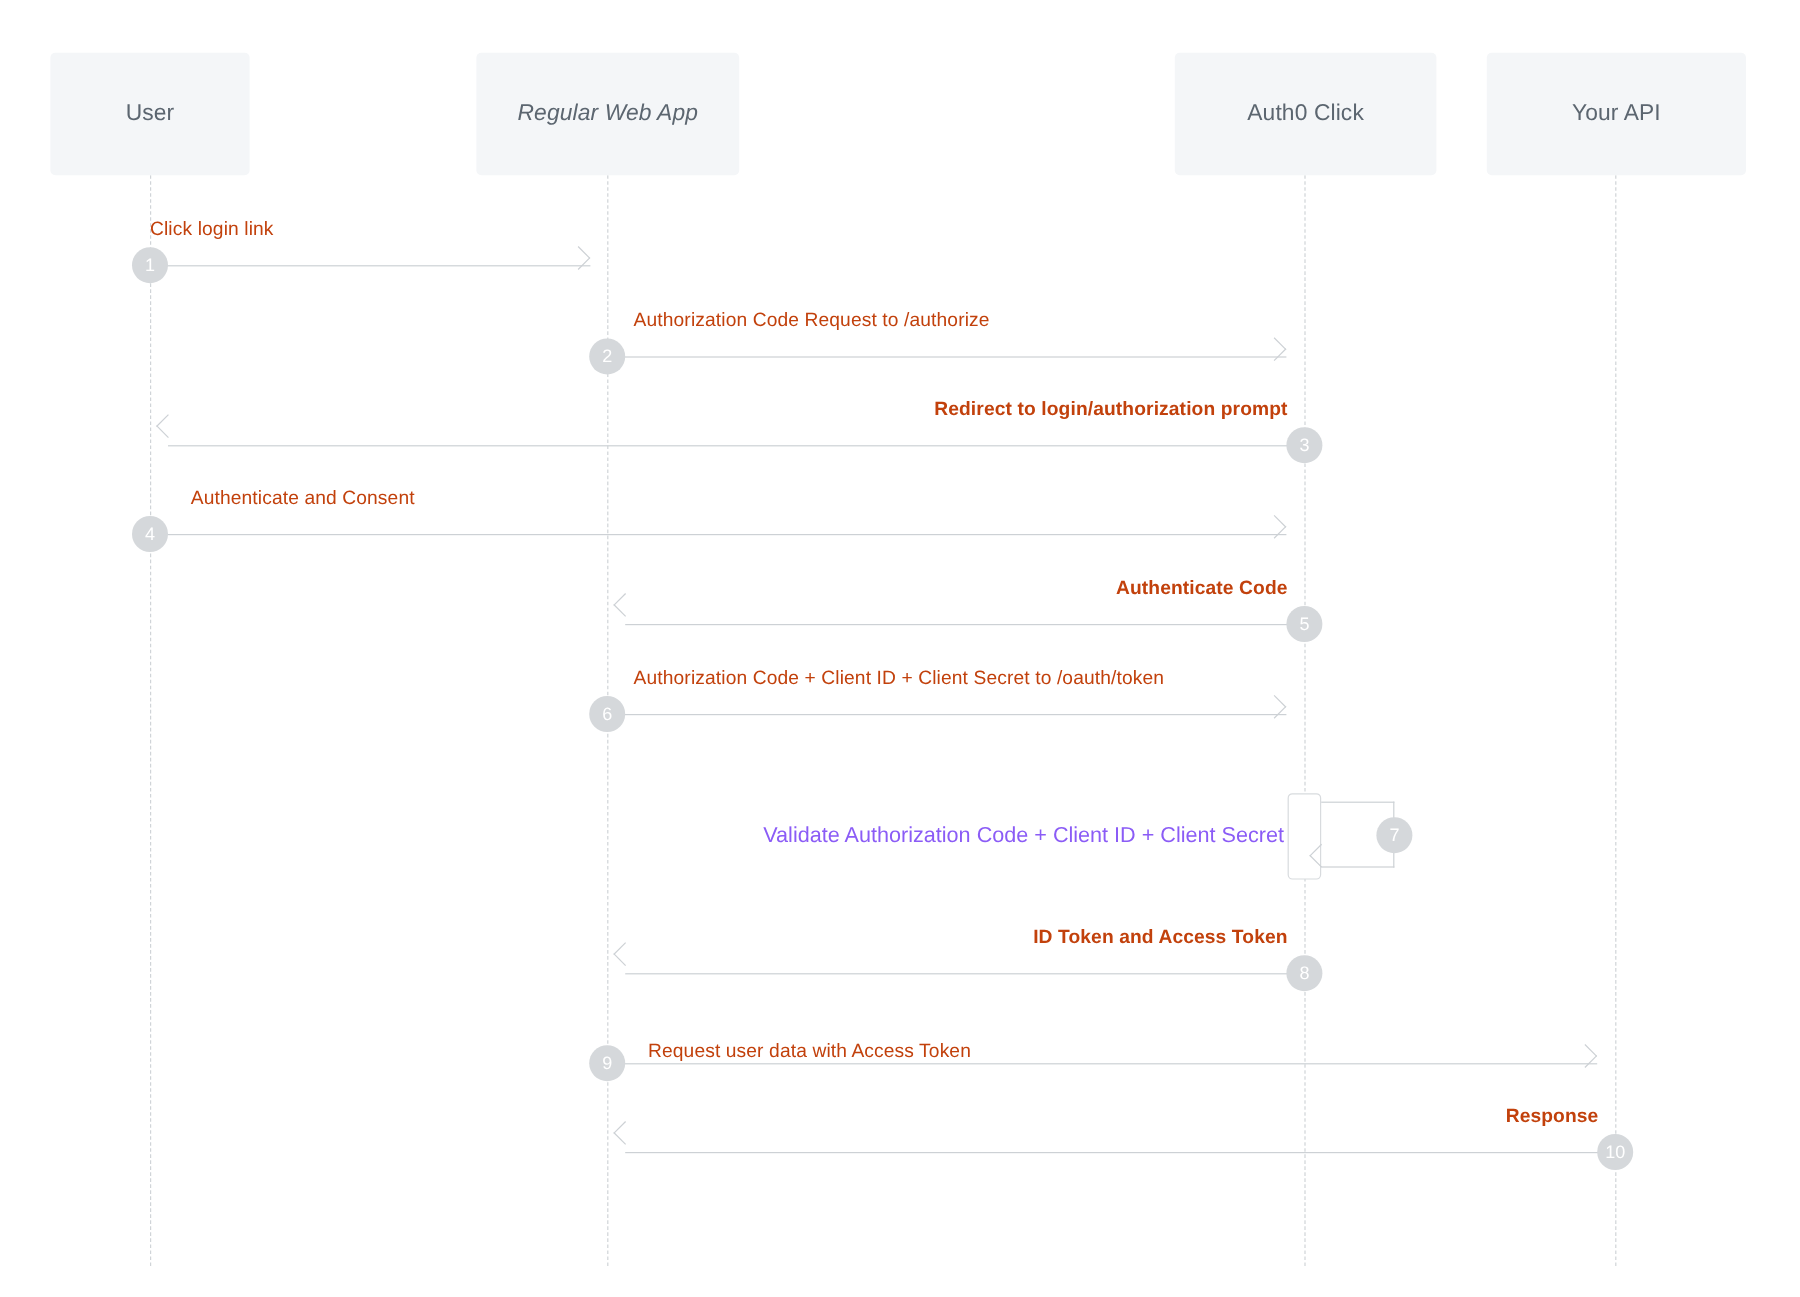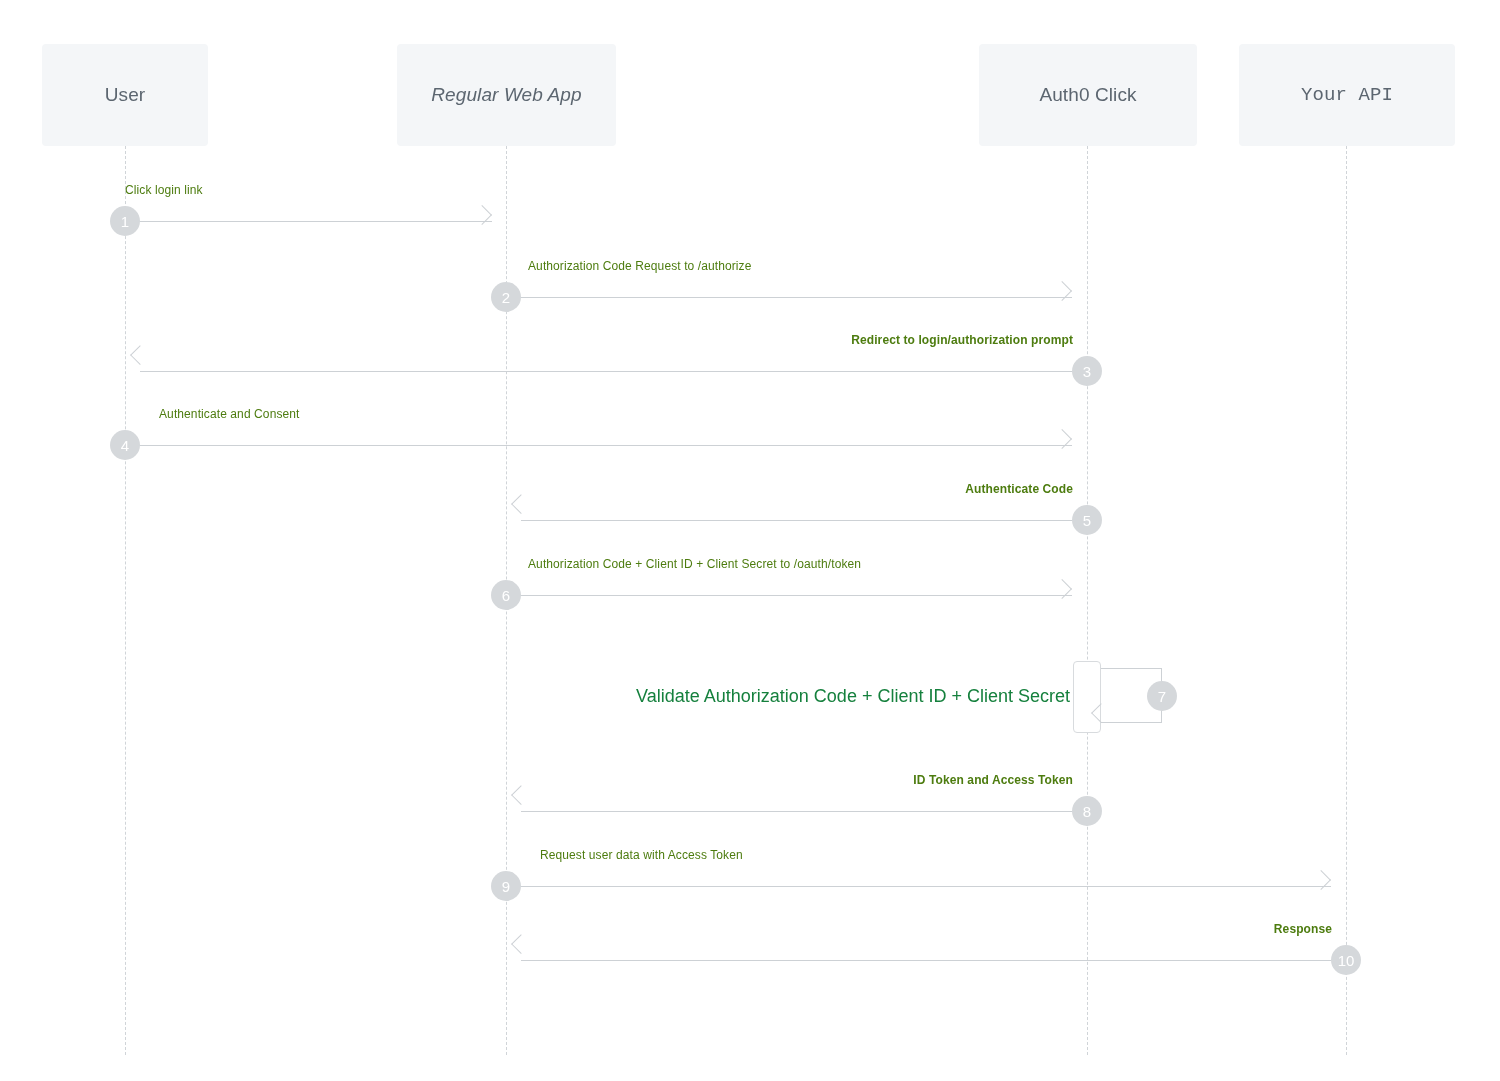--- a/index.html
+++ b/index.html
@@ -73,22 +73,22 @@
     transform-origin: 100% 0%;
   }
   .arrowhead.left {
     left: 0;
     transform: rotate(-135deg);
     transform-origin: 0% 0%;
   }
 
   .msg-label {
     position: absolute;
-    font-size: 12px;
-    color: #4d7c0f;
+    font-size: 16px;
+    color: #c2410c;
     white-space: nowrap;
     top: -38px;
     letter-spacing: 0.1px;
   }
   .msg-label.align-left  { left: 0; }
   .msg-label.align-right { right: 0; font-weight: bold; }
 
   
   .step-badge {
     position: absolute;
@@ -126,21 +126,21 @@
     width: 13px;
     height: 13px;
     border-top: 1.5px solid #cdd1d5;
     border-right: 1.5px solid #cdd1d5;
     transform: rotate(-135deg);
     transform-origin: 0% 0%;
   }
   .self-label {
     position: absolute;
     font-size: 18px;
-    color: #15803d;
+    color: #8b5cf6;
     white-space: nowrap;
     text-align: right;
   }
 </style>
 </head>
 <body>
 
 <div id="diagram-root">
 
   <div class="lifeline" style="left:125px; top:146px; height:909px;"></div>
@@ -150,21 +150,21 @@
 
   <div class="participant-box" style="left:42px; top:44px; width:166px; height:102px;">
     <span class="participant-label">User</span>
   </div>
   <div class="participant-box" style="left:397px; top:44px; width:219px; height:102px;font-style:italic;">
     <span class="participant-label">Regular Web App</span>
   </div>
   <div class="participant-box" style="left:979px; top:44px; width:218px; height:102px;">
     <span class="participant-label">Auth0 Click</span>
   </div>
-  <div class="participant-box" style="left:1239px; top:44px; width:216px; height:102px;font-family:Liberation Mono, monospace;">
+  <div class="participant-box" style="left:1239px; top:44px; width:216px; height:102px;">
     <span class="participant-label">Your API</span>
   </div>
 
   <div class="message" style="left:125px; top:221px; width:367px;">
     <div class="msg-line" style="width:367px;"></div>
     <div class="arrowhead right"></div>
     <div class="msg-label align-left">Click login link</div>
   </div>
   <div class="step-badge" style="left:110px; top:206px;">1</div>
 
@@ -212,21 +212,21 @@
   <div class="message" style="left:521px; top:811px; width:566px;">
     <div class="msg-line" style="width:566px;"></div>
     <div class="arrowhead left"></div>
     <div class="msg-label align-right" style="right:14px;">ID Token and Access Token</div>
   </div>
   <div class="step-badge" style="left:1072px; top:796px;">8</div>
 
   <div class="message" style="left:506px; top:886px; width:825px;">
     <div class="msg-line" style="width:825px;"></div>
     <div class="arrowhead right"></div>
-    <div class="msg-label align-left" style="left:34px;">Request user data with Access Token</div>
+    <div class="msg-label align-left" style="left:34px;margin-top:20px;">Request user data with Access Token</div>
   </div>
   <div class="step-badge" style="left:491px; top:871px;">9</div>
 
   <div class="message" style="left:521px; top:960px; width:825px;">
     <div class="msg-line" style="width:825px;"></div>
     <div class="arrowhead left"></div>
     <div class="msg-label align-right" style="right:14px;">Response</div>
   </div>
   <div class="step-badge" style="left:1331px; top:945px;">10</div>
 

